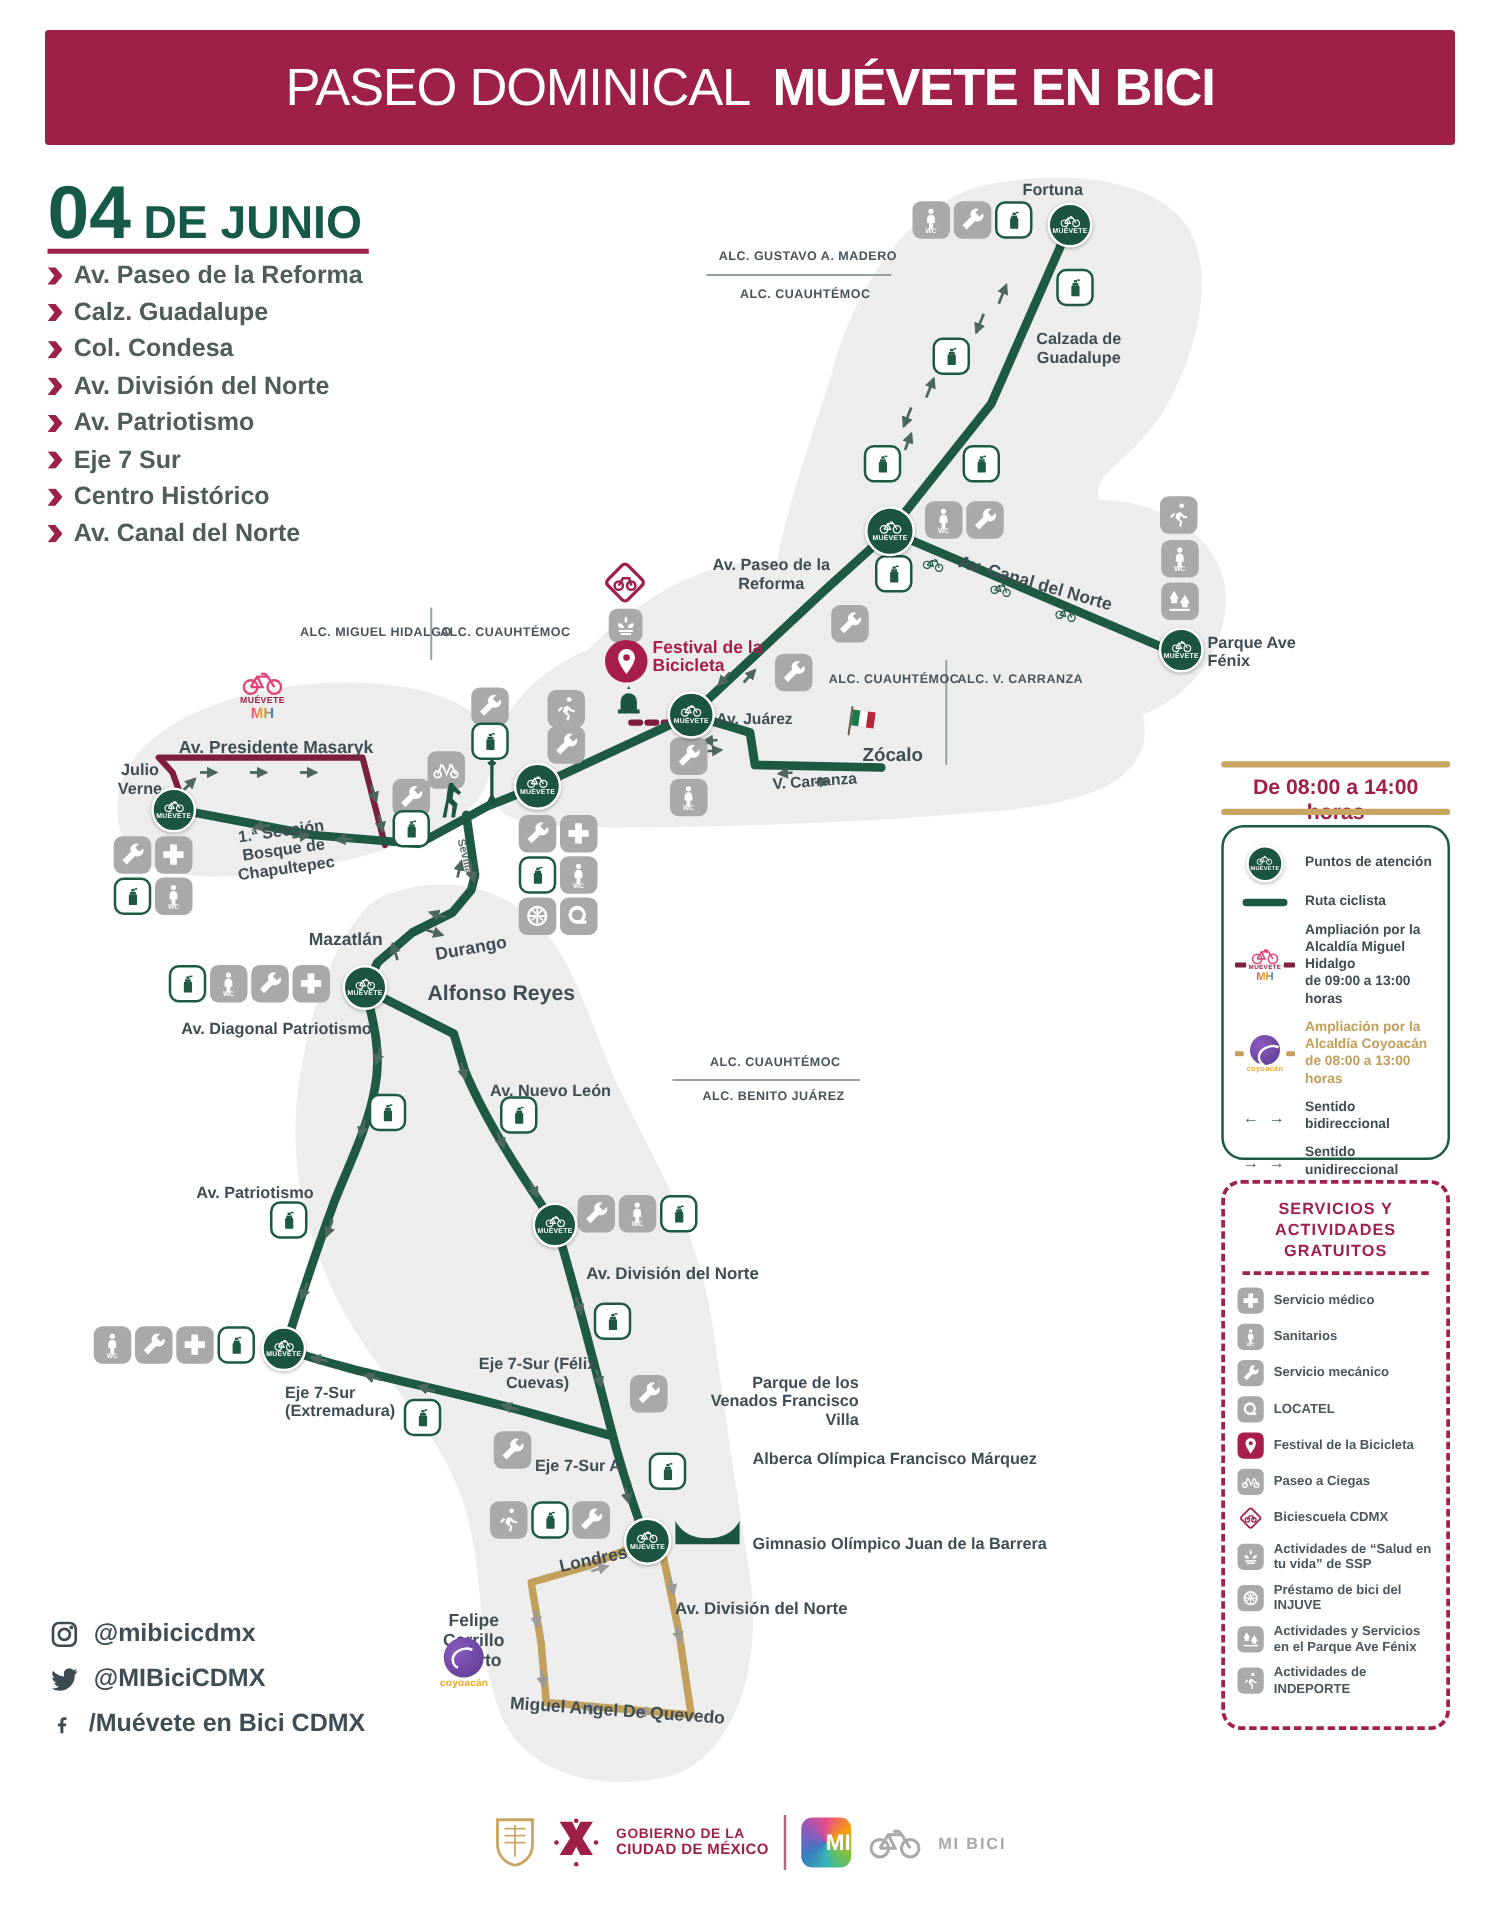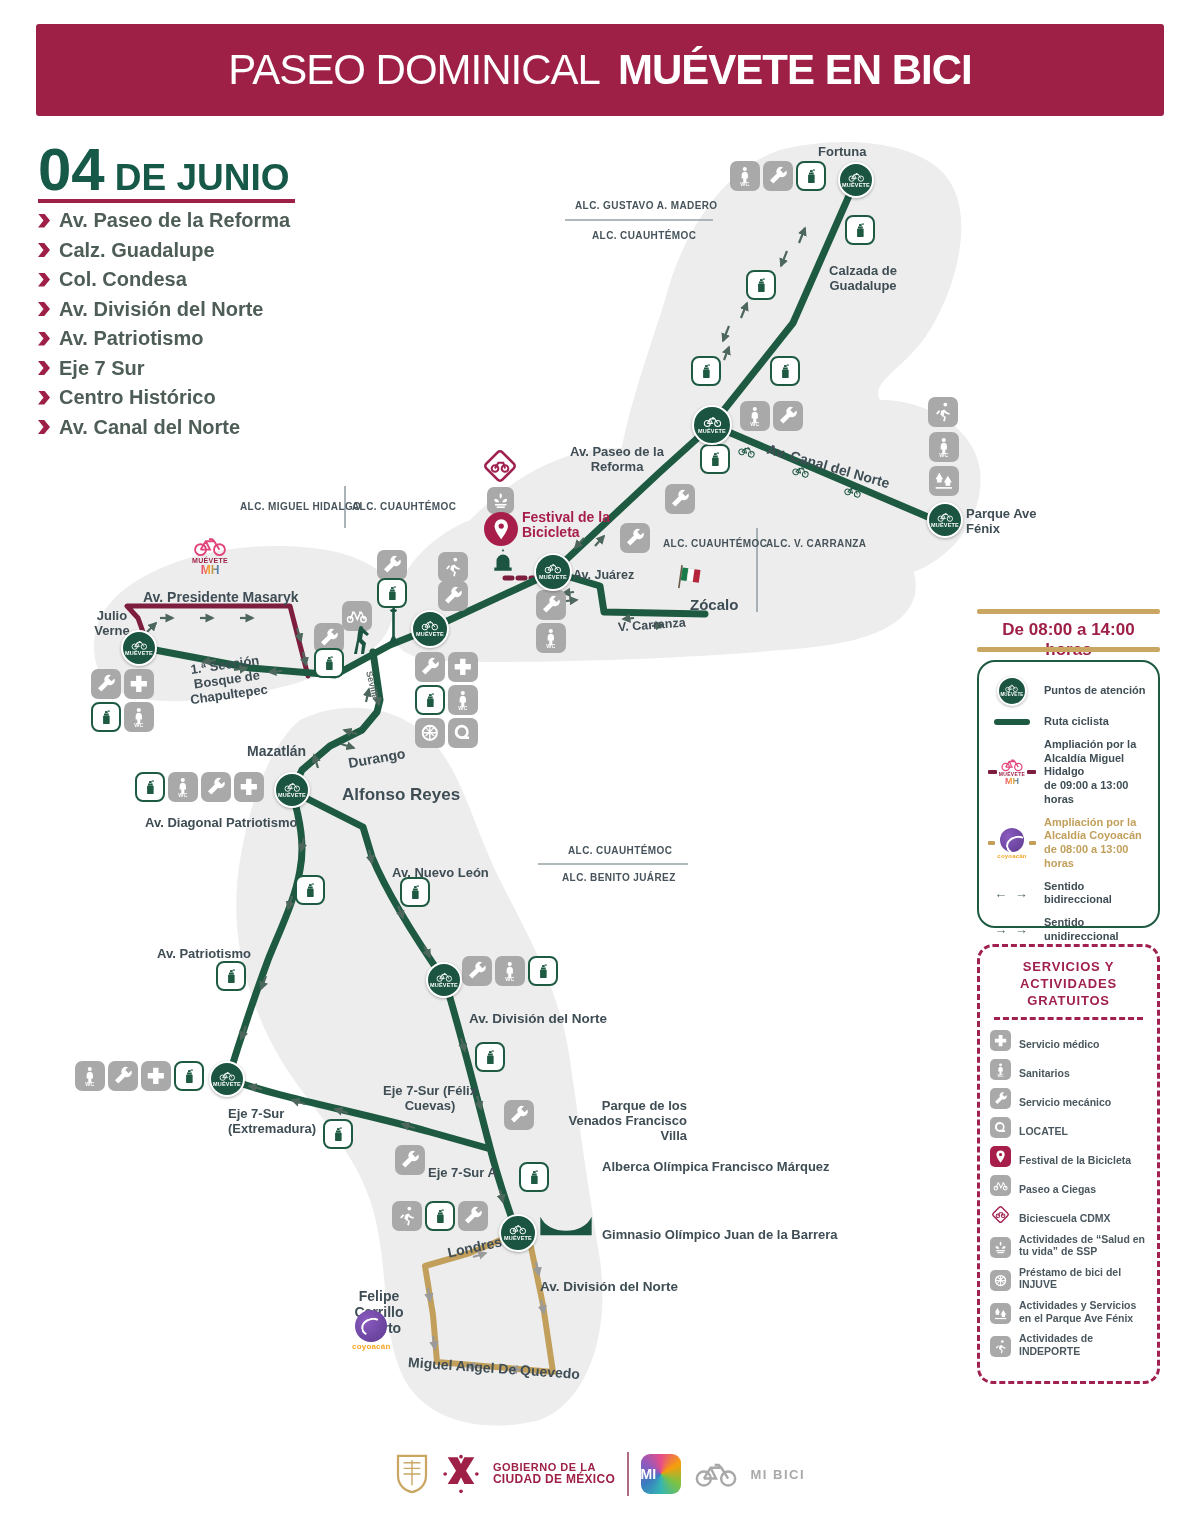--- a/index.html
+++ b/index.html
@@ -87,36 +87,36 @@
   .swatch{width:36px;height:6px;background:#1d5a41;border-radius:3px;}
   .dashm{width:9px;height:4px;background:#7e1e3e;border-radius:1px;}
   .dashy{width:9px;height:4px;background:#c2a05c;border-radius:1px;}
   .arrg{font-size:13px;font-weight:800;color:#4e675d;letter-spacing:2px;}
   .nodemini{width:30px;height:30px;}
 
   .servbox{position:absolute;left:977px;top:944px;width:183px;height:440px;border:3px dashed #a02050;border-radius:16px;
            padding:10px 8px;box-sizing:border-box;background:#fff;}
   .stitle{font-size:13px;font-weight:800;color:#a02050;text-align:center;letter-spacing:.8px;line-height:1.3;
           border-bottom:3px dashed #a02050;padding-bottom:7px;margin:2px 6px 10px;}
-  .srow{display:flex;align-items:flex-end;gap:8px;margin-bottom:8px;padding:0 2px;}
+  .srow{display:flex;align-items:center;gap:8px;margin-bottom:8px;padding:0 2px;}
   .slabel{font-size:10.5px;font-weight:700;color:#4a575e;line-height:1.2;}
 
   
   .social{position:absolute;left:40px;top:1296px;}
   .soc{display:flex;align-items:center;gap:12px;margin-bottom:13px;}
   .soc svg{width:23px;height:23px;color:#3c4a52;fill:#3c4a52;flex:0 0 auto;}
   .soc .ht{font-size:20px;font-weight:700;color:#3f4d55;}
   .footer{position:absolute;left:0;right:0;top:1452px;display:flex;justify-content:center;align-items:center;gap:12px;}
   .gobtxt{line-height:1.15;}
   .gob1{font-size:11px;font-weight:700;color:#9e2046;letter-spacing:.5px;}
   .gob2{font-size:12px;font-weight:900;color:#9e2046;letter-spacing:.3px;}
   .fdiv{width:1.5px;height:44px;background:#b06a82;}
-  .milogo{width:40px;height:40px;border-radius:9px;display:flex;align-items:center;justify-content:flex-start;
+  .milogo{width:40px;height:40px;border-radius:9px;display:flex;align-items:center;justify-content:flex-end;
           background:conic-gradient(#e84c8b,#f59e0b,#7dc242,#35b6b4,#3b7bbf,#8a5bbf,#e84c8b);
-          color:#fff;font-size:14px;font-weight:900;}
+          color:#fff;font-size:18px;font-weight:900;}
   .mibici{font-size:13px;font-weight:700;color:#a9a9a9;letter-spacing:1.5px;}
 </style>
 </head>
 <body>
 
 <svg width="0" height="0" style="position:absolute" aria-hidden="true">
 <defs>
   <symbol id="s-wrench" viewBox="0 0 24 24">
         <path d="M21.5 6.2a5.2 5.2 0 0 1-6.9 6.9L7 20.7 3.3 17l7.6-7.6a5.2 5.2 0 0 1 6.9-6.9l-3.1 3.1 3.7 3.7z"></path>
       </symbol>
@@ -1035,20 +1035,40 @@
     <div class="srow">
         <span class="mi gray s">
           <svg viewBox="0 0 24 24">
             <use href="#s-runner"></use>
           </svg>
         </span>
         <span class="slabel">Actividades de INDEPORTE</span>
       </div>
   </div>
 
+  <div class="social">
+    <div class="soc">
+      <svg viewBox="0 0 24 24" style="fill:none;color:#3c4a52">
+          <use href="#s-ig"></use>
+        </svg>
+      <span class="ht">@mibicicdmx</span>
+    </div>
+    <div class="soc">
+      <svg viewBox="0 0 24 24">
+          <use href="#s-tw"></use>
+        </svg>
+      <span class="ht">@MIBiciCDMX</span>
+    </div>
+    <div class="soc">
+      <svg viewBox="0 0 24 24" style="width:19px;height:19px">
+          <use href="#s-fb"></use>
+        </svg>
+      <span class="ht">/Muévete en Bici CDMX</span>
+    </div>
+  </div>
 
   <div class="footer">
     <svg width="34" height="42" viewBox="0 0 24 30" style="color:#c9a662">
         <use href="#s-shield"></use>
       </svg>
     <svg width="40" height="40" viewBox="0 0 24 24" style="fill:#9e2046">
         <use href="#s-cdmx"></use>
       </svg>
     <div class="gobtxt">
       <div class="gob1">GOBIERNO DE LA</div>

